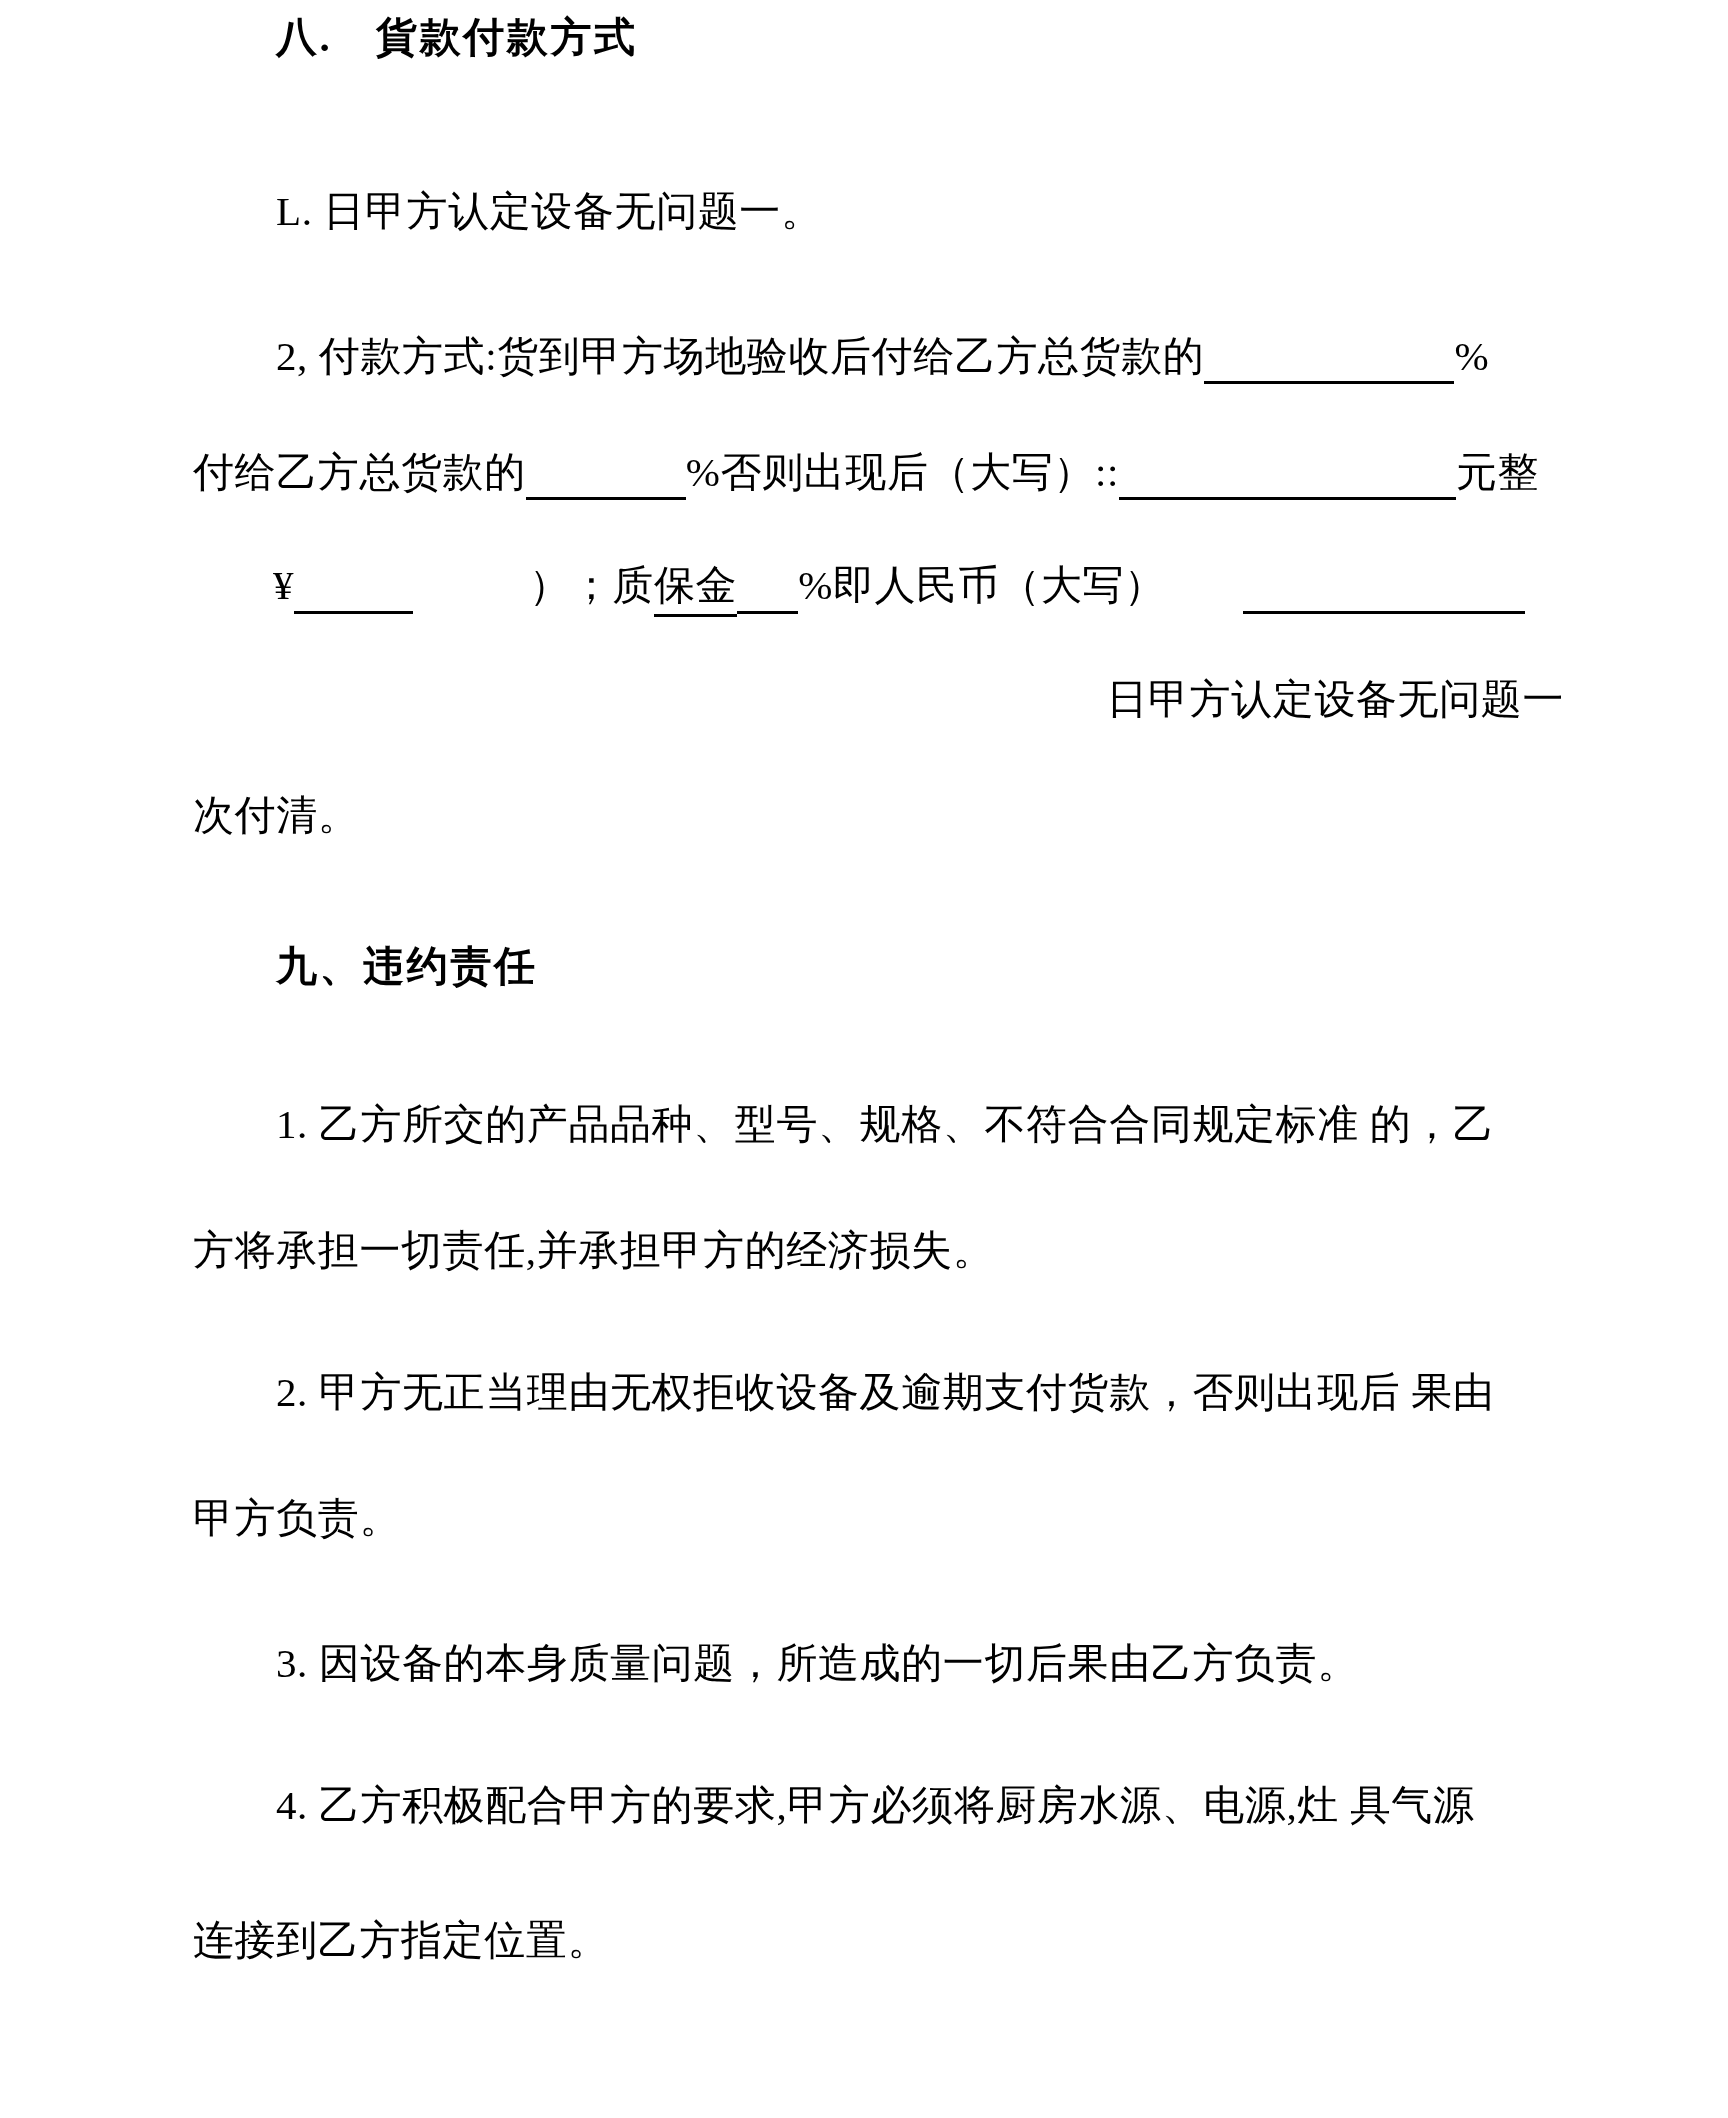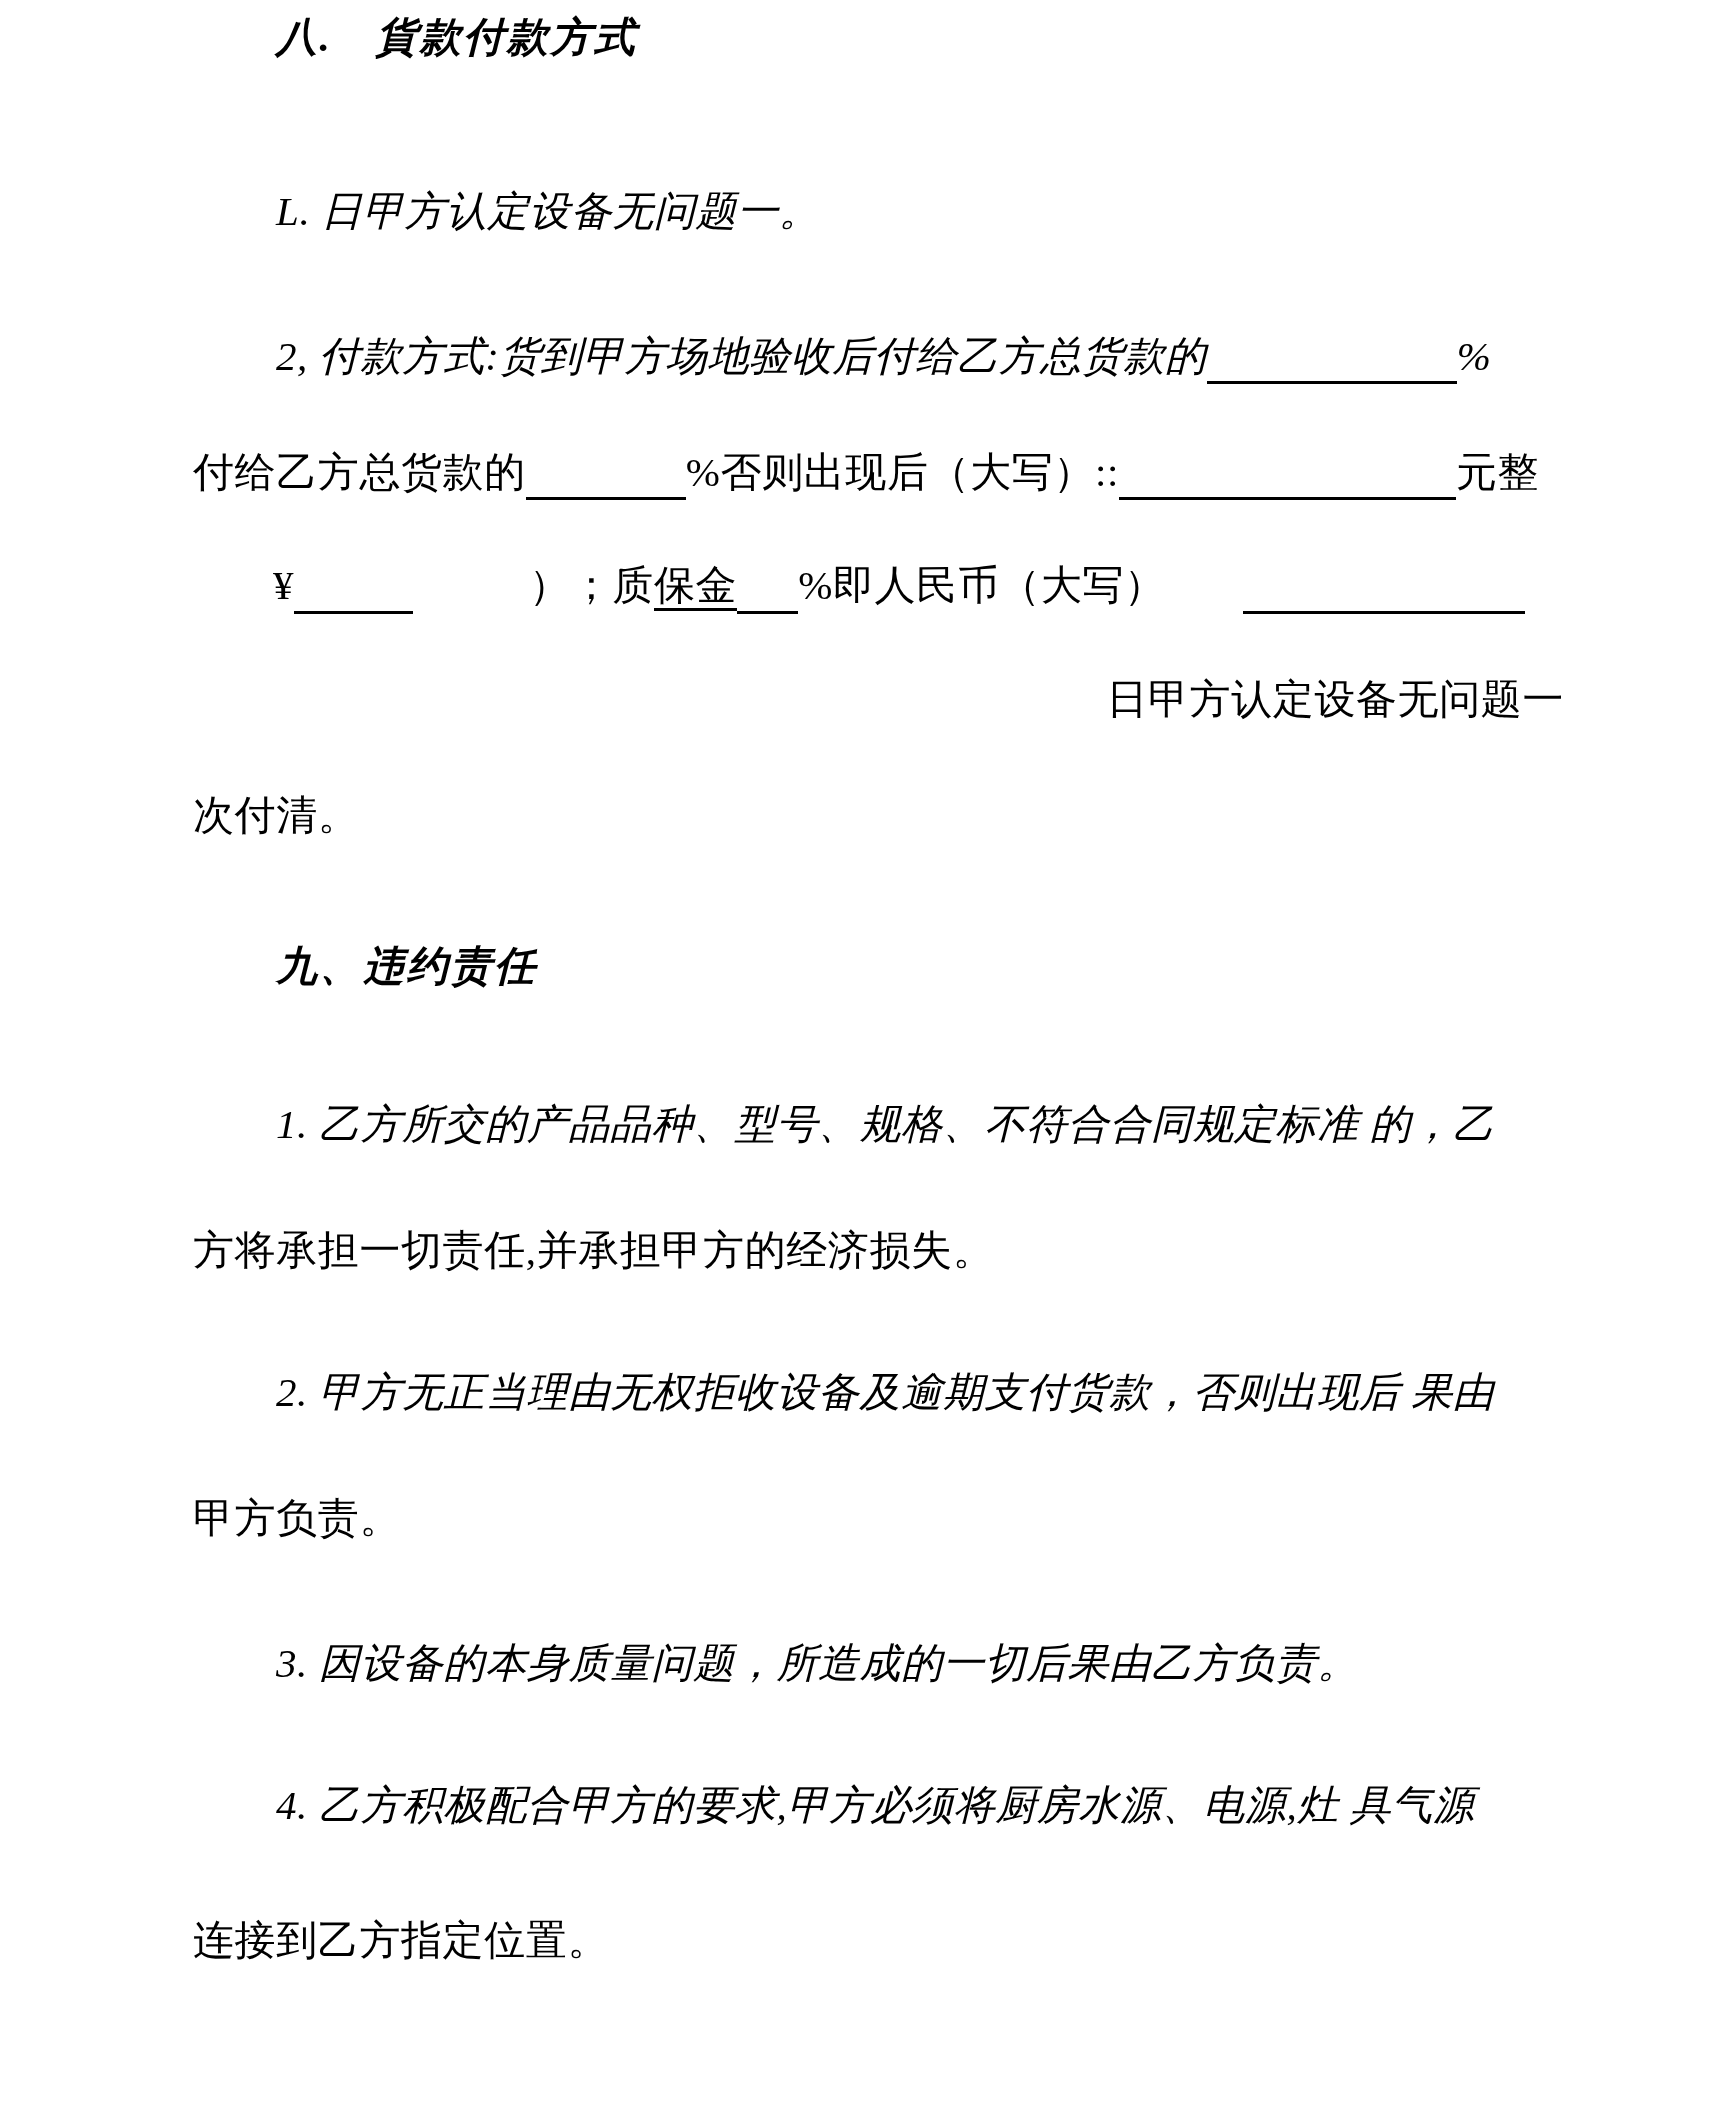--- a/index.html
+++ b/index.html
@@ -9,32 +9,32 @@
     font-family:"Liberation Serif","DejaVu Serif",serif;
   }
   .page{padding:0 164px 0 193px;}
   .line{
     font-size:41px;
     line-height:55px;
     white-space:nowrap;
     letter-spacing:0.6px;
   }
   .heading{font-weight:bold;letter-spacing:2.6px;}
-  .indent{margin-left:83px;font-style:italic;}
+  .indent{margin-left:83px;}
   .indent-sm{margin-left:26px;}
   .indent-y{margin-left:80px;}
   .right{text-align:right;white-space:nowrap;}
   .blank{
     display:inline-block;
     height:50px;
     border-bottom:3.9px solid #000;
     vertical-align:bottom;
   }
   .gap{display:inline-block;height:6.4px;}
-  .u{border-bottom:3.9px solid #000;padding-bottom:0;}
+  .u{border-bottom:3.9px solid #000;padding-bottom:6px;}
 </style>
 </head>
 <body>
 
 <div class="page">
 
   <div class="line heading indent" style="margin-top:9.6px">八.　貨款付款方式</div>
 
   <div class="line indent" style="margin-top:119px">L. 日甲方认定设备无问题一。</div>
 

